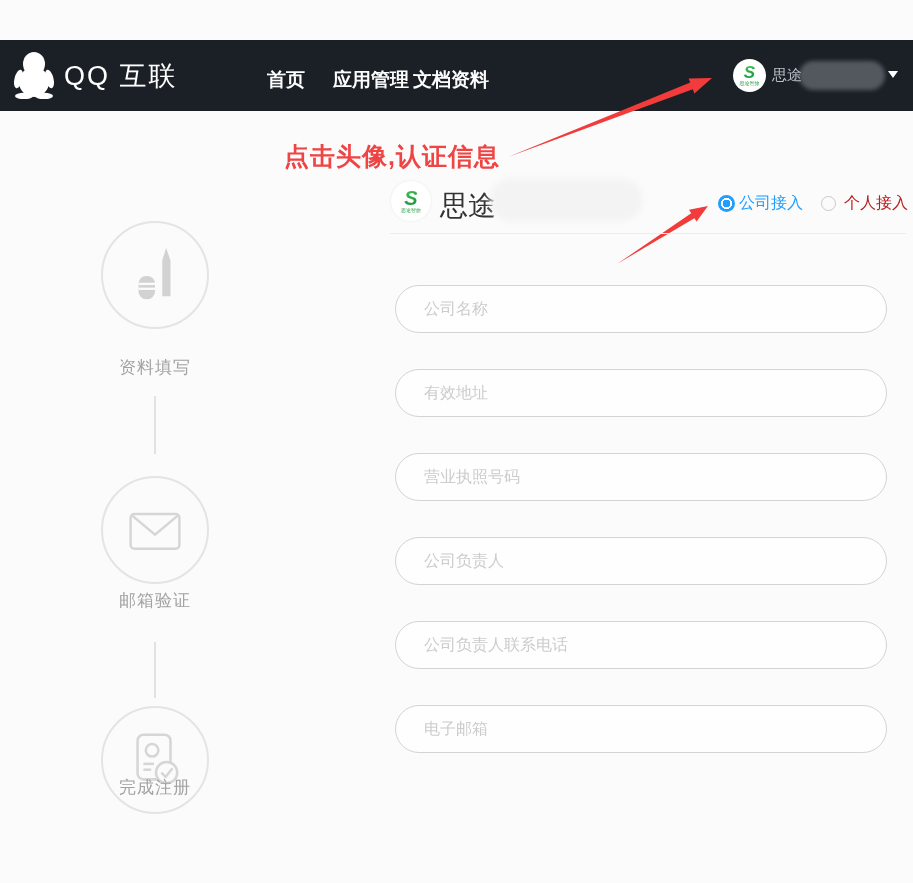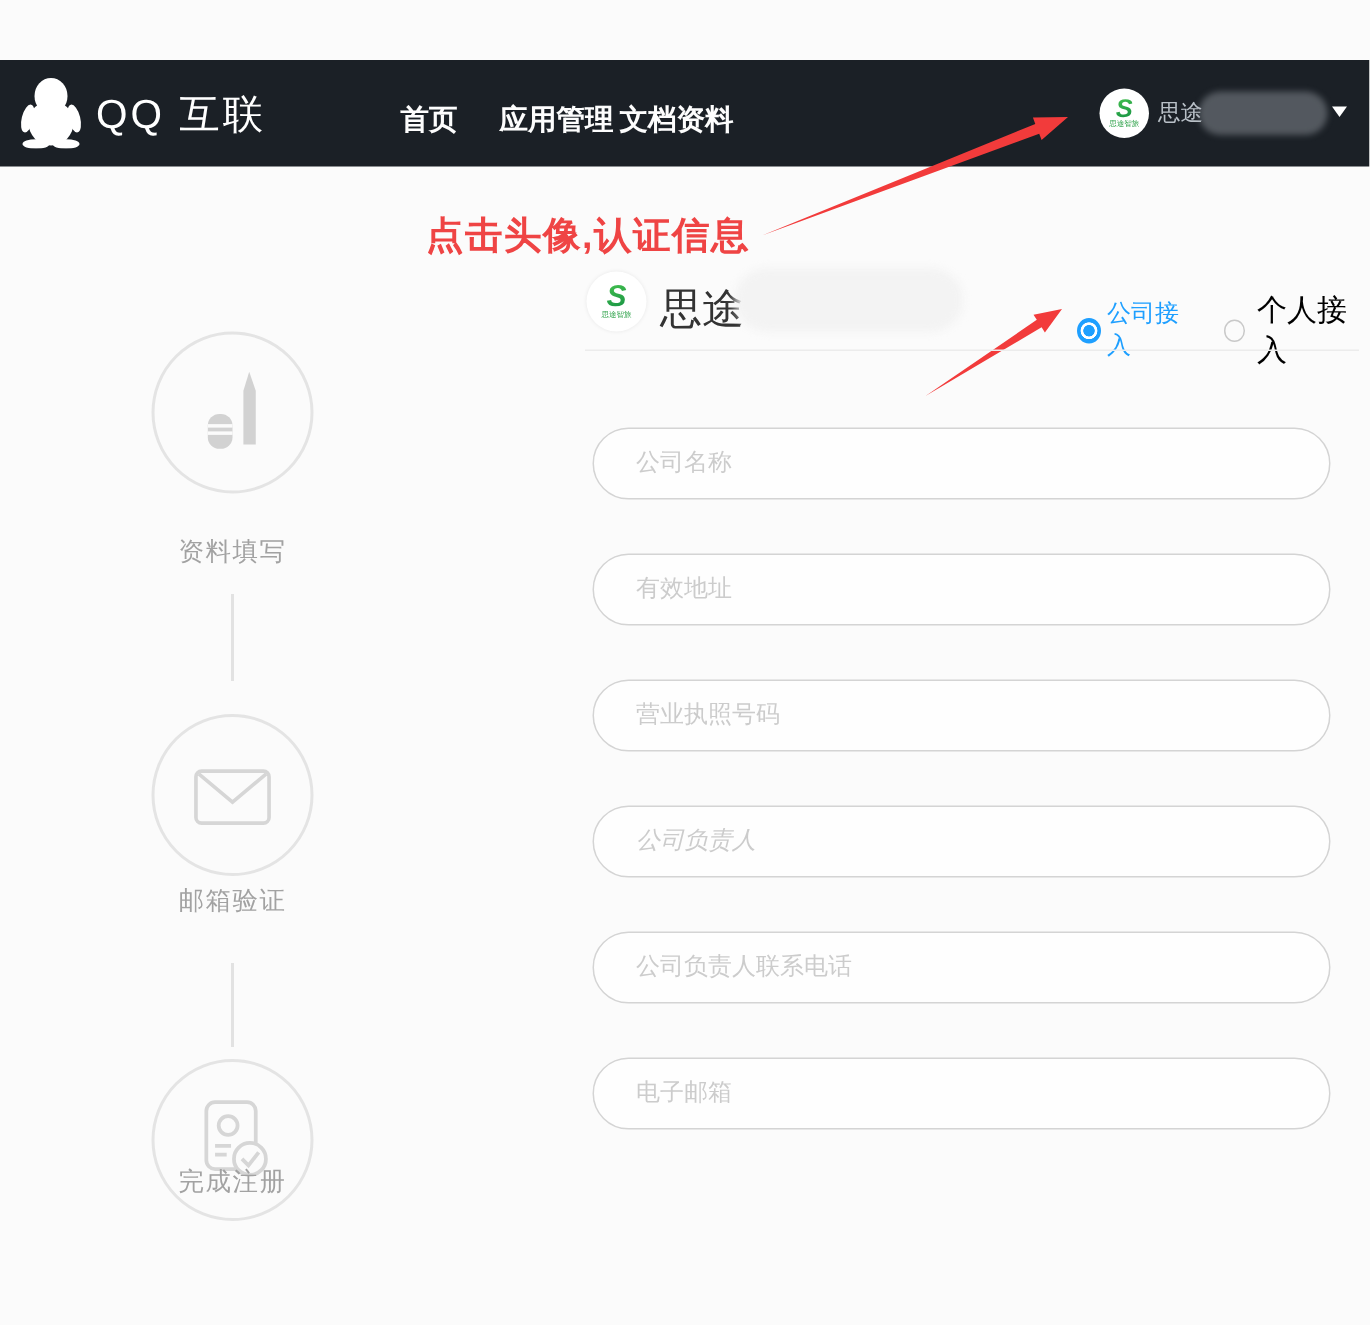--- a/index.html
+++ b/index.html
@@ -37,38 +37,38 @@
                 display:flex; flex-direction:column; align-items:center; justify-content:center; overflow:hidden; }
   .title-logo .logo-s { font-size:20px; line-height:18px; }
   .page-title { position:absolute; left:440px; top:147px; font-size:28px; color:#333333; }
   .blur-title { position:absolute; left:490px; top:139px; width:152px; height:42px; border-radius:21px;
                 background:rgba(242,242,242,.9); filter:blur(3px); }
   .radio-row { position:absolute; left:718px; top:153px; display:flex; align-items:center; gap:4px; }
   .radio-on { width:17px; height:17px; border-radius:50%;
               background:radial-gradient(circle,#1e9fff 0 3.6px,#ffffff 4px 5.4px,#1e9fff 5.8px); cursor:pointer; }
   .radio-off { width:15px; height:15px; border-radius:50%; border:1.5px solid #c9c9c9; background:transparent; cursor:pointer; }
   .radio-label-on { font-size:16px; color:#1e9fff; cursor:pointer; }
-  .radio-label-off { font-size:20px; color:#000000; cursor:pointer; margin-left:16px; }
+  .radio-label-off { font-size:16px; color:#b91c1c; cursor:pointer; margin-left:16px; }
   .divider { position:absolute; left:390px; top:193px; width:516px; height:1px; background:#ececec; }
 
   
   .step-circle { position:absolute; left:101px; width:108px; height:108px; border-radius:50%;
                  border:2px solid #e4e4e4; display:flex; align-items:center; justify-content:center; }
   .step1 { top:181px; } .step2 { top:436px; } .step3 { top:666px; }
   .step-label { position:absolute; left:75px; width:160px; text-align:center; font-size:17px; color:#a2a2a2; letter-spacing:1px; }
   .lbl1 { top:316px; } .lbl2 { top:549px; } .lbl3 { top:736px; }
   .connector { position:absolute; left:154px; width:2px; background:#e2e2e2; }
   .conn1 { top:356px; height:58px; } .conn2 { top:602px; height:56px; }
 
   
   .field { position:absolute; left:395px; width:492px; height:48px; border:1px solid #d4d4d4;
            border-radius:24px; background:#fefefe; padding:0 28px; font-size:16px; color:#555;
            outline:none; font-family:"Liberation Sans","DejaVu Sans",sans-serif; }
   .field::placeholder { color:#cccccc; opacity:1; }
-  .f1{top:245px;} .f2{top:329px;} .f3{top:413px;} .f4{top:497px;font-style:italic;} .f5{top:581px;} .f6{top:665px;}
+  .f1{top:245px;} .f2{top:329px;} .f3{top:413px;} .f4{top:497px;} .f5{top:581px;} .f6{top:665px;}
 
   .upload-box { position:absolute; left:398px; top:747px; width:127px; height:130px;
                 border:2px dashed #dcdcdc; border-radius:16px; cursor:pointer;
                 display:flex; flex-direction:column; align-items:center; padding-top:24px; }
   .upload-label { font-size:13px; color:#c9c9c9; margin-top:10px; white-space:nowrap; }
 </style>
 </head>
 <body>
 
 <div id="stage">

